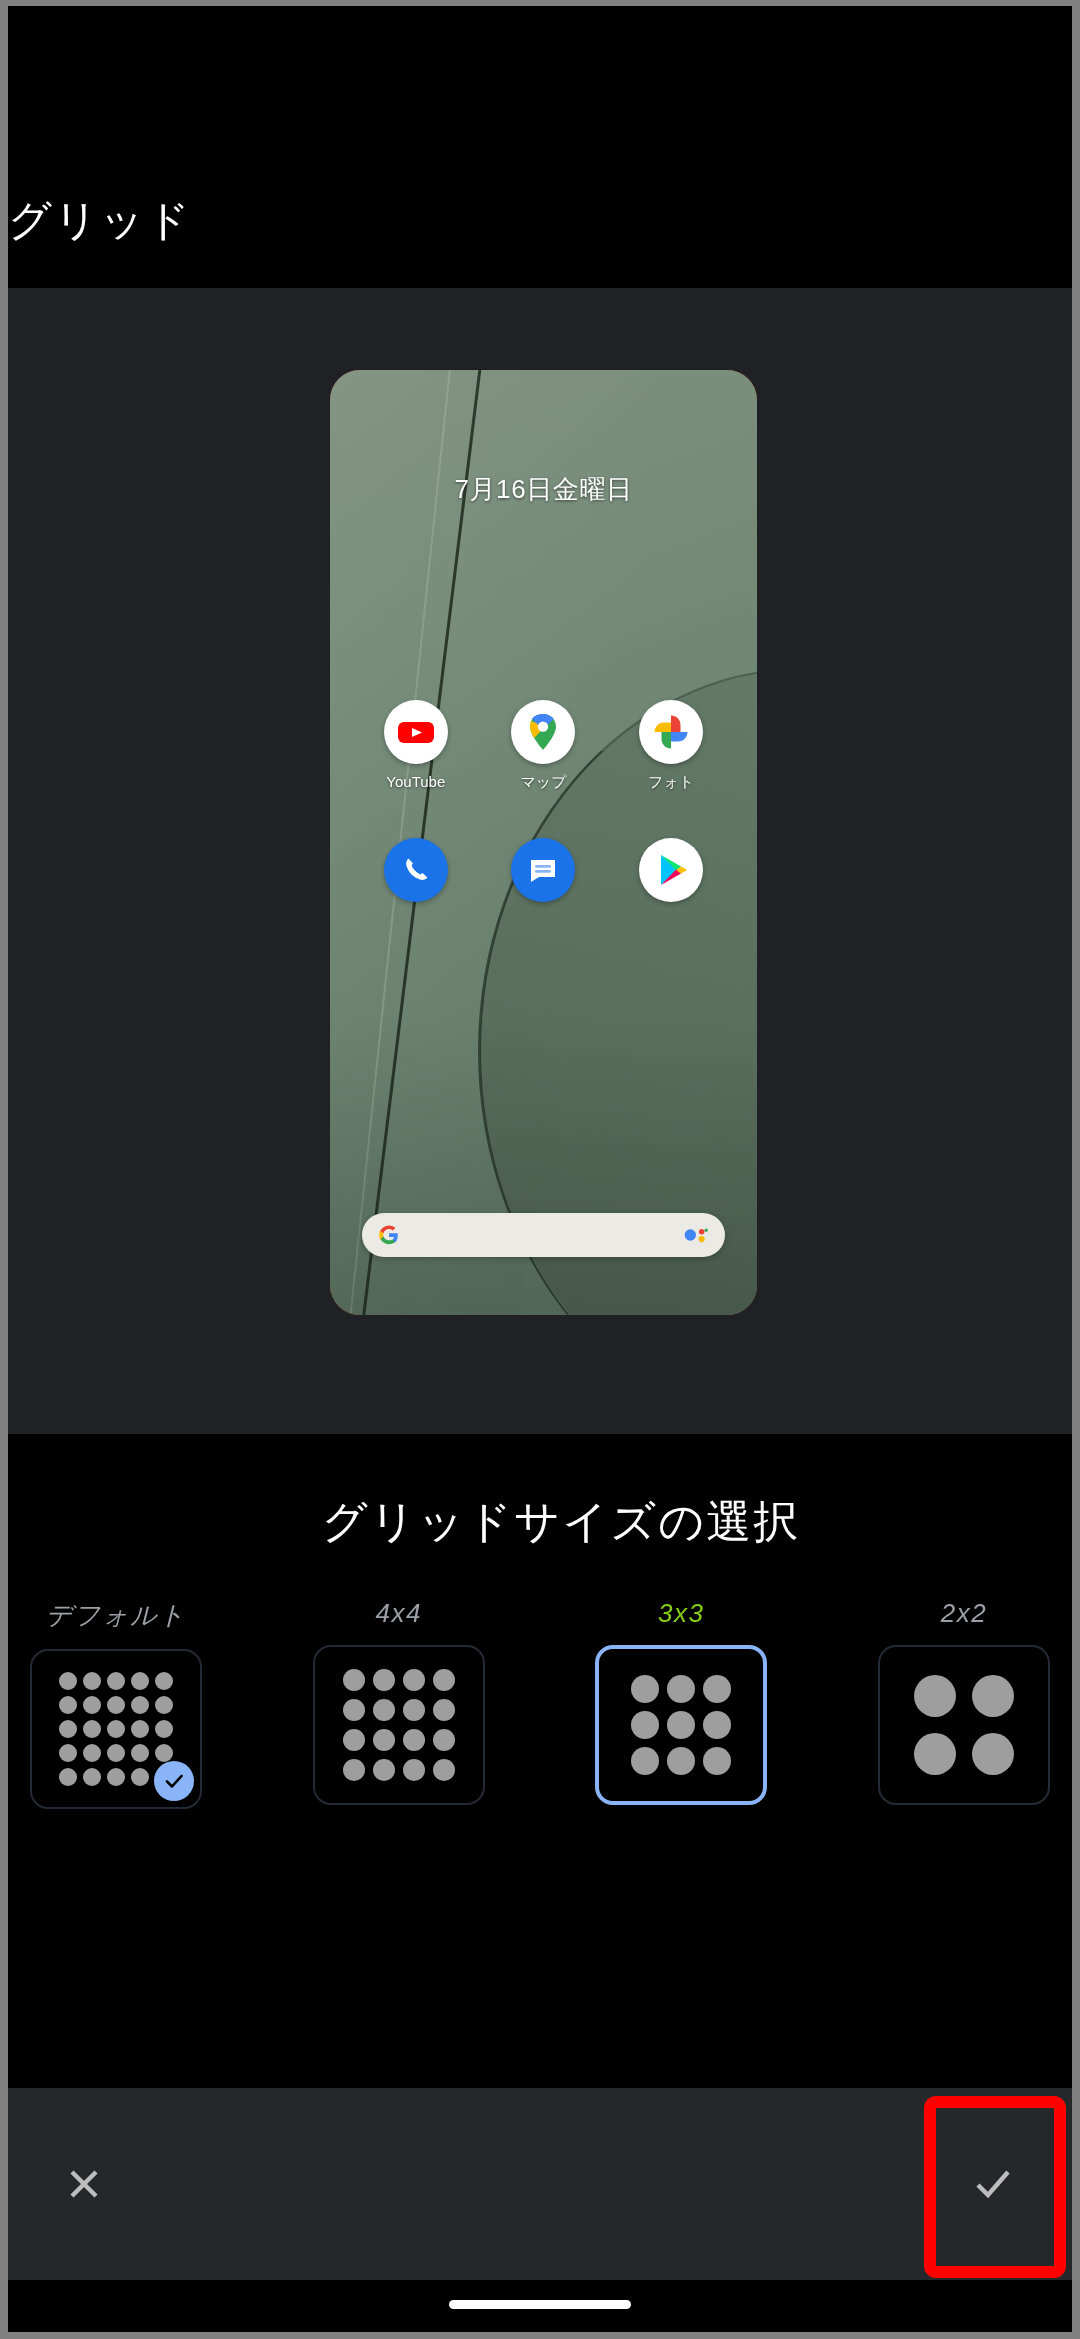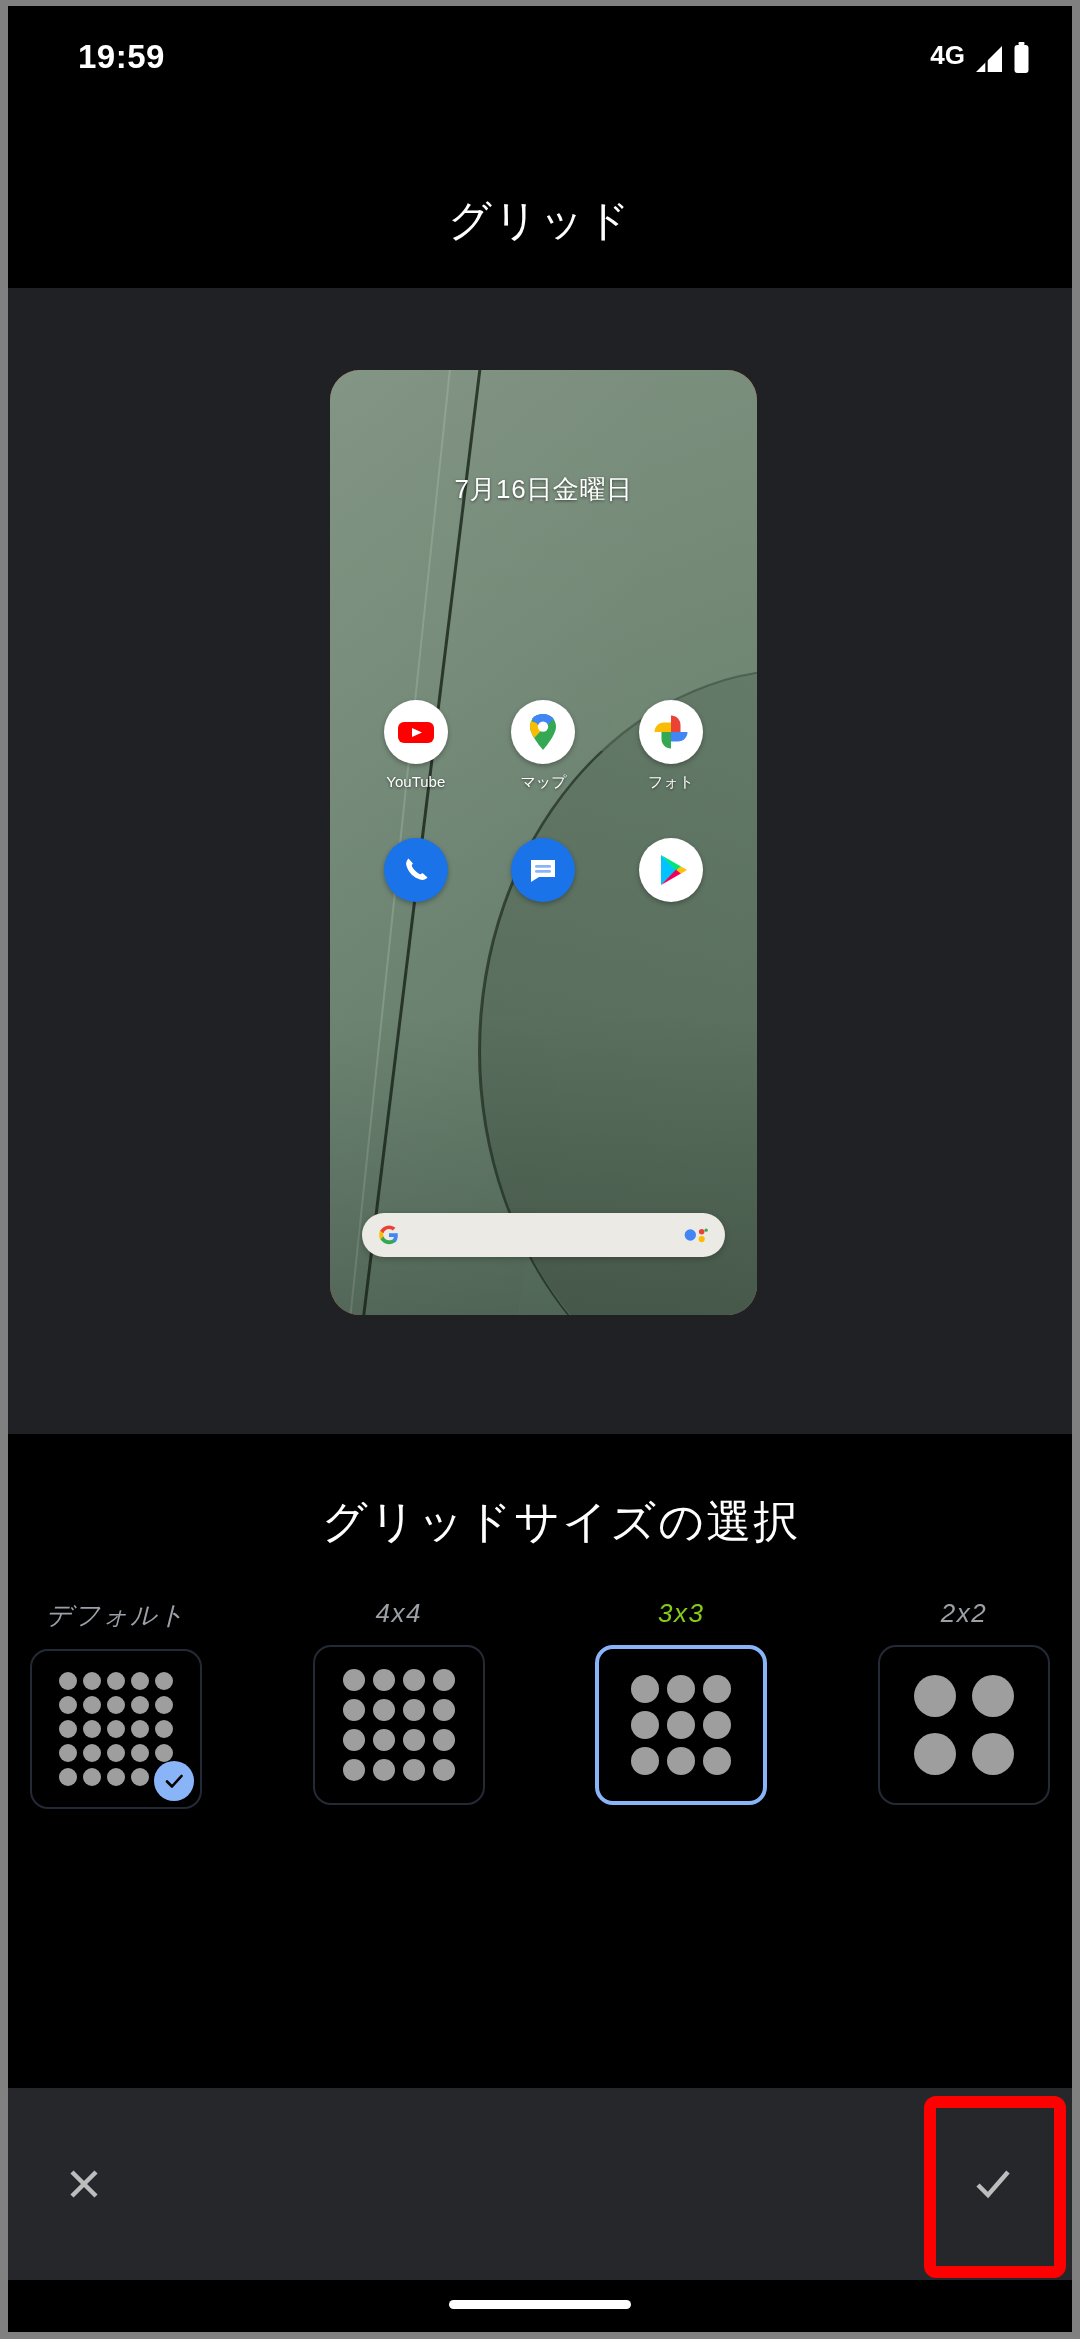--- a/index.html
+++ b/index.html
@@ -87,21 +87,21 @@
     top: 104px;
     width: 1064px;
     height: 178px;
     background: #000;
   }
   .page-title {
     position: absolute;
     left: 0;
     top: 82px;
     width: 1064px;
-    text-align: center;
+    text-align: left;
     color: #ffffff;
     font-size: 43px;
     font-weight: 400;
     letter-spacing: 2px;
   }
 
   
   .preview-panel {
     position: absolute;
     left: 0;
@@ -384,35 +384,20 @@
     border-radius: 5px;
     background: #ffffff;
   }
 </style>
 </head>
 <body>
 
 <div class="device-frame">
 <div class="screen">
 
-  <div class="status-bar">
-    <div class="status-time">19:59</div>
-    <div class="status-right">
-      <span class="net-label">4G</span>
-      <svg class="signal-icon" viewBox="0 0 30 28">
-        <path d="M28 1 L28 27 L2 27 Z" fill="#ffffff"></path>
-        <path d="M13 27 L2 27 L2 16 Z" fill="#000000" opacity="0.0"></path>
-        <path d="M12.5 14.5 L12.5 27" stroke="#000000" stroke-width="2.4" fill="none"></path>
-      </svg>
-      <svg class="battery-icon" viewBox="0 0 17 31">
-        <rect x="5.5" y="0" width="6" height="3" rx="1" fill="#ffffff"></rect>
-        <rect x="1.5" y="3" width="14" height="28" rx="3" fill="#ffffff"></rect>
-      </svg>
-    </div>
-  </div>
 
   <div class="header">
     <div class="page-title">グリッド</div>
   </div>
 
   <div class="preview-panel">
     <div class="phone-preview">
       <div class="wallpaper">
         <div class="wall-fold-a"></div>
         <div class="wall-curve"></div>

